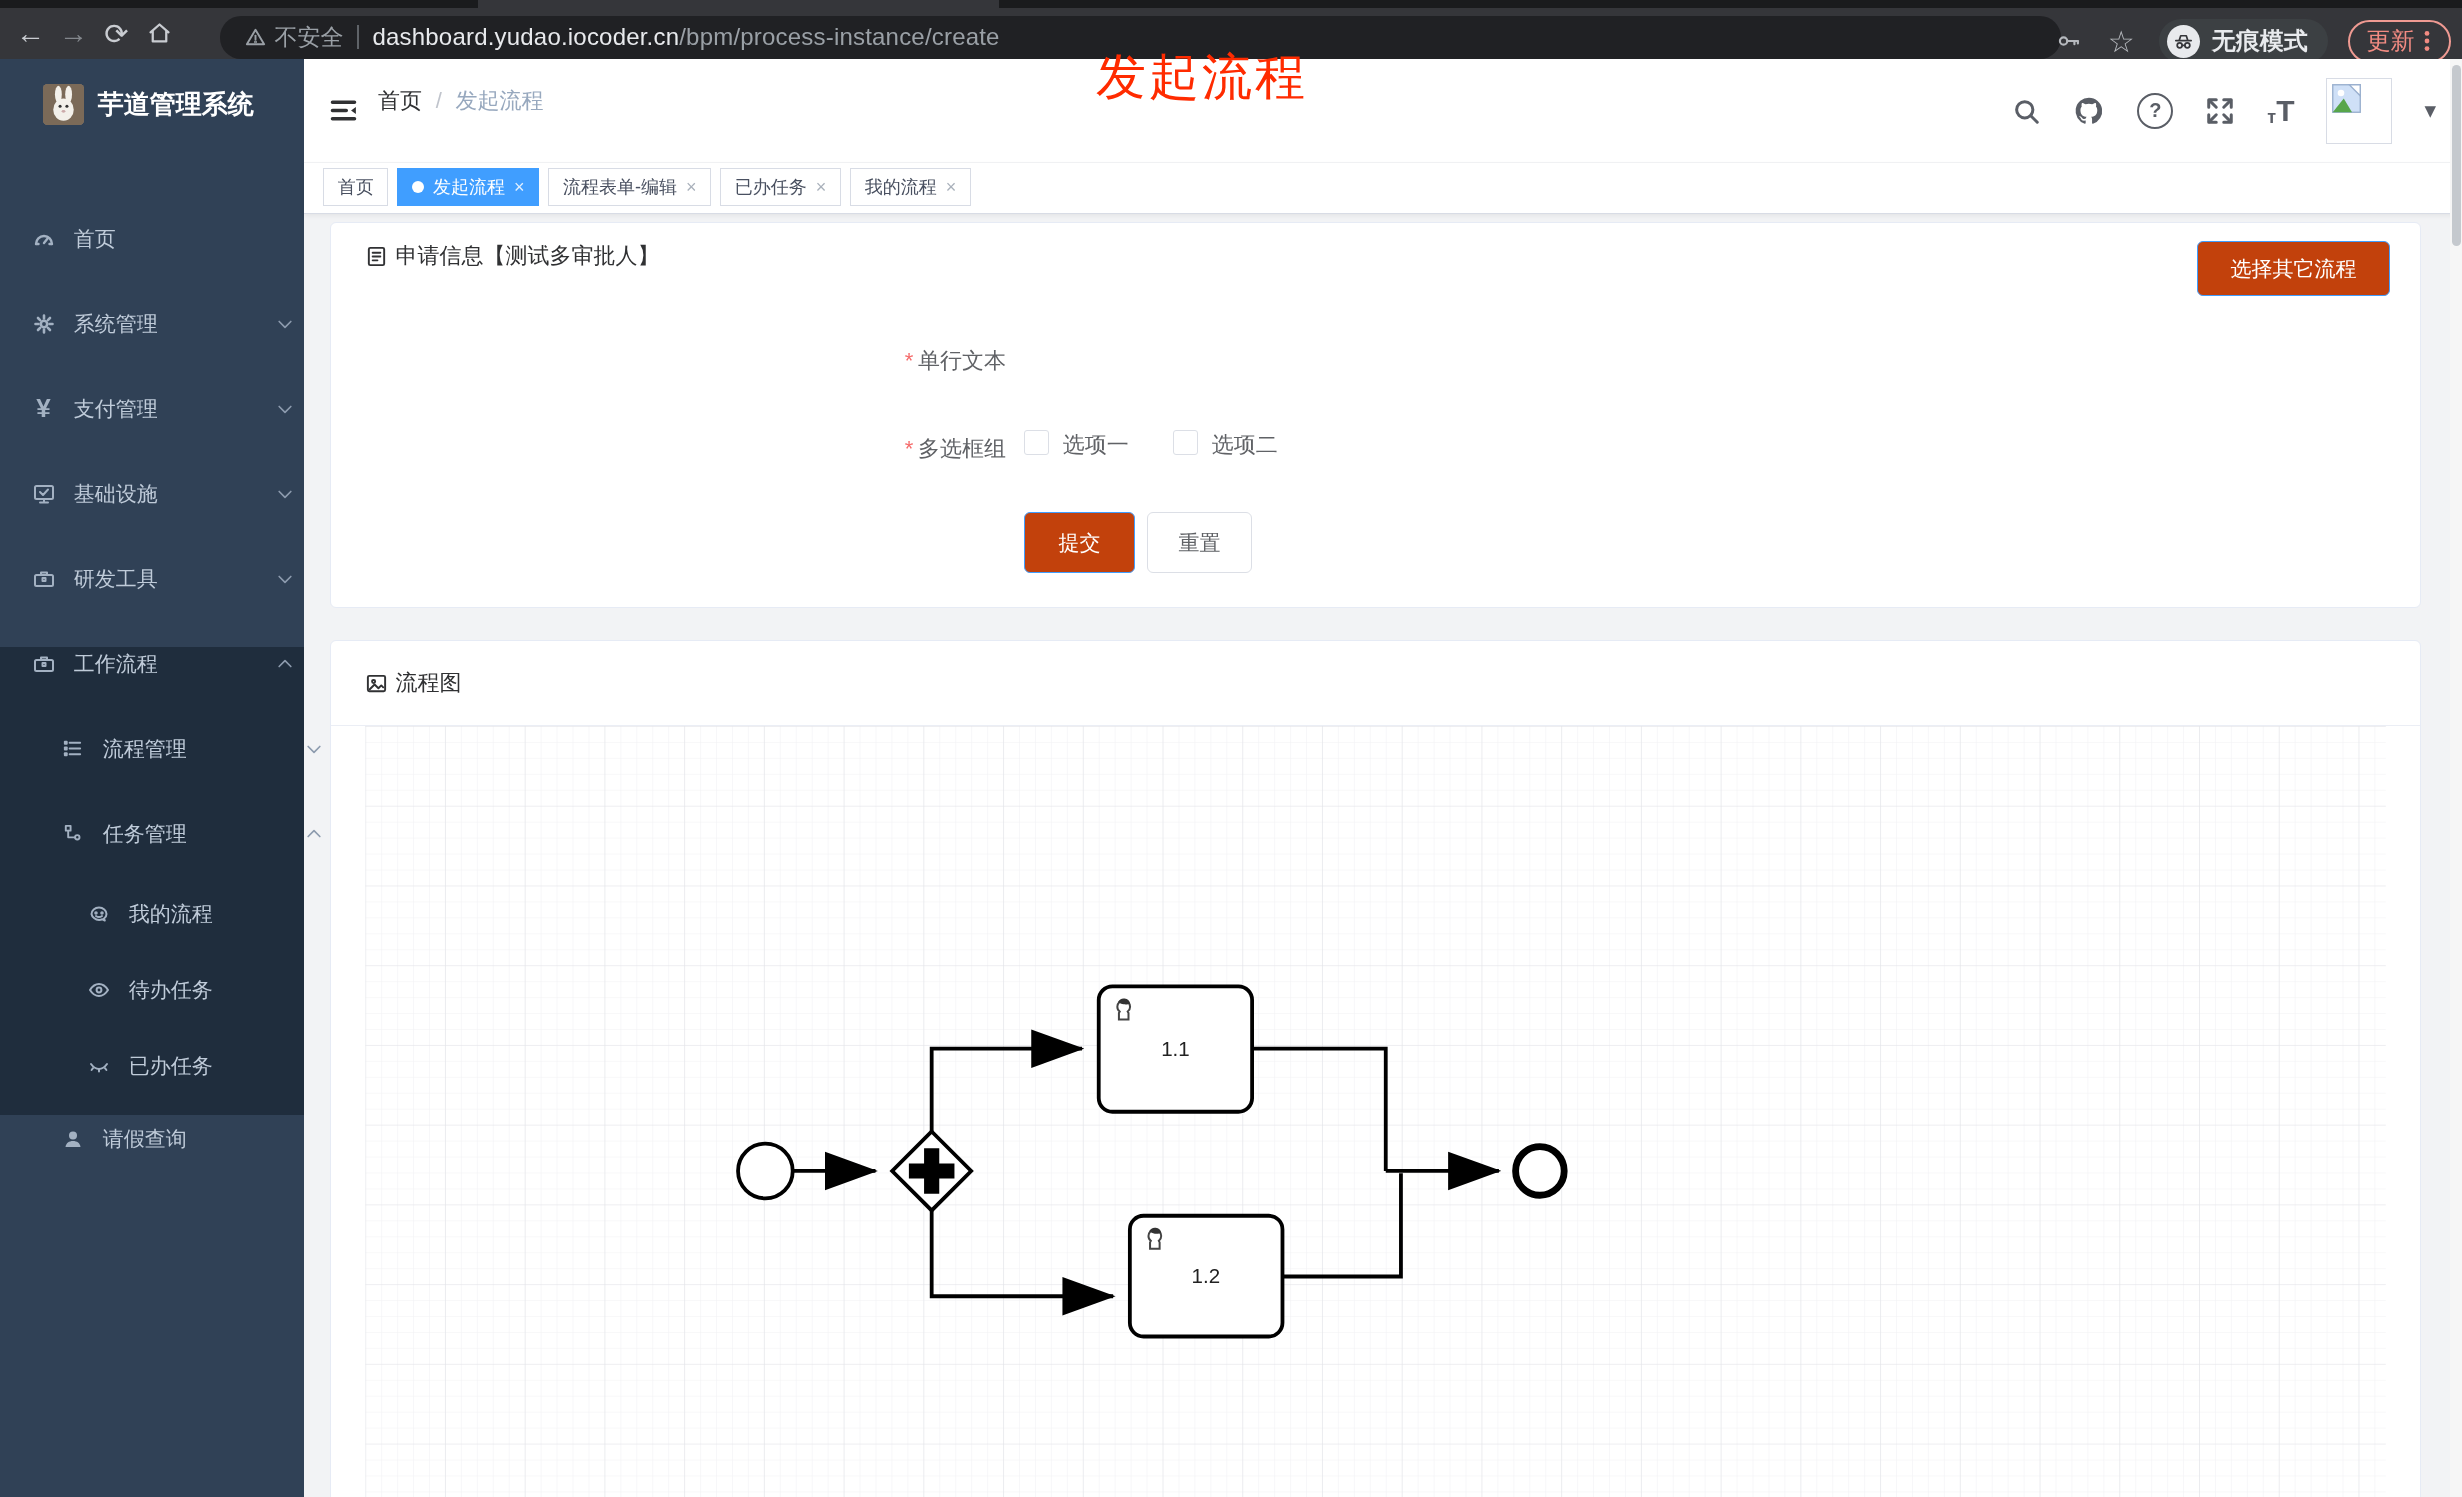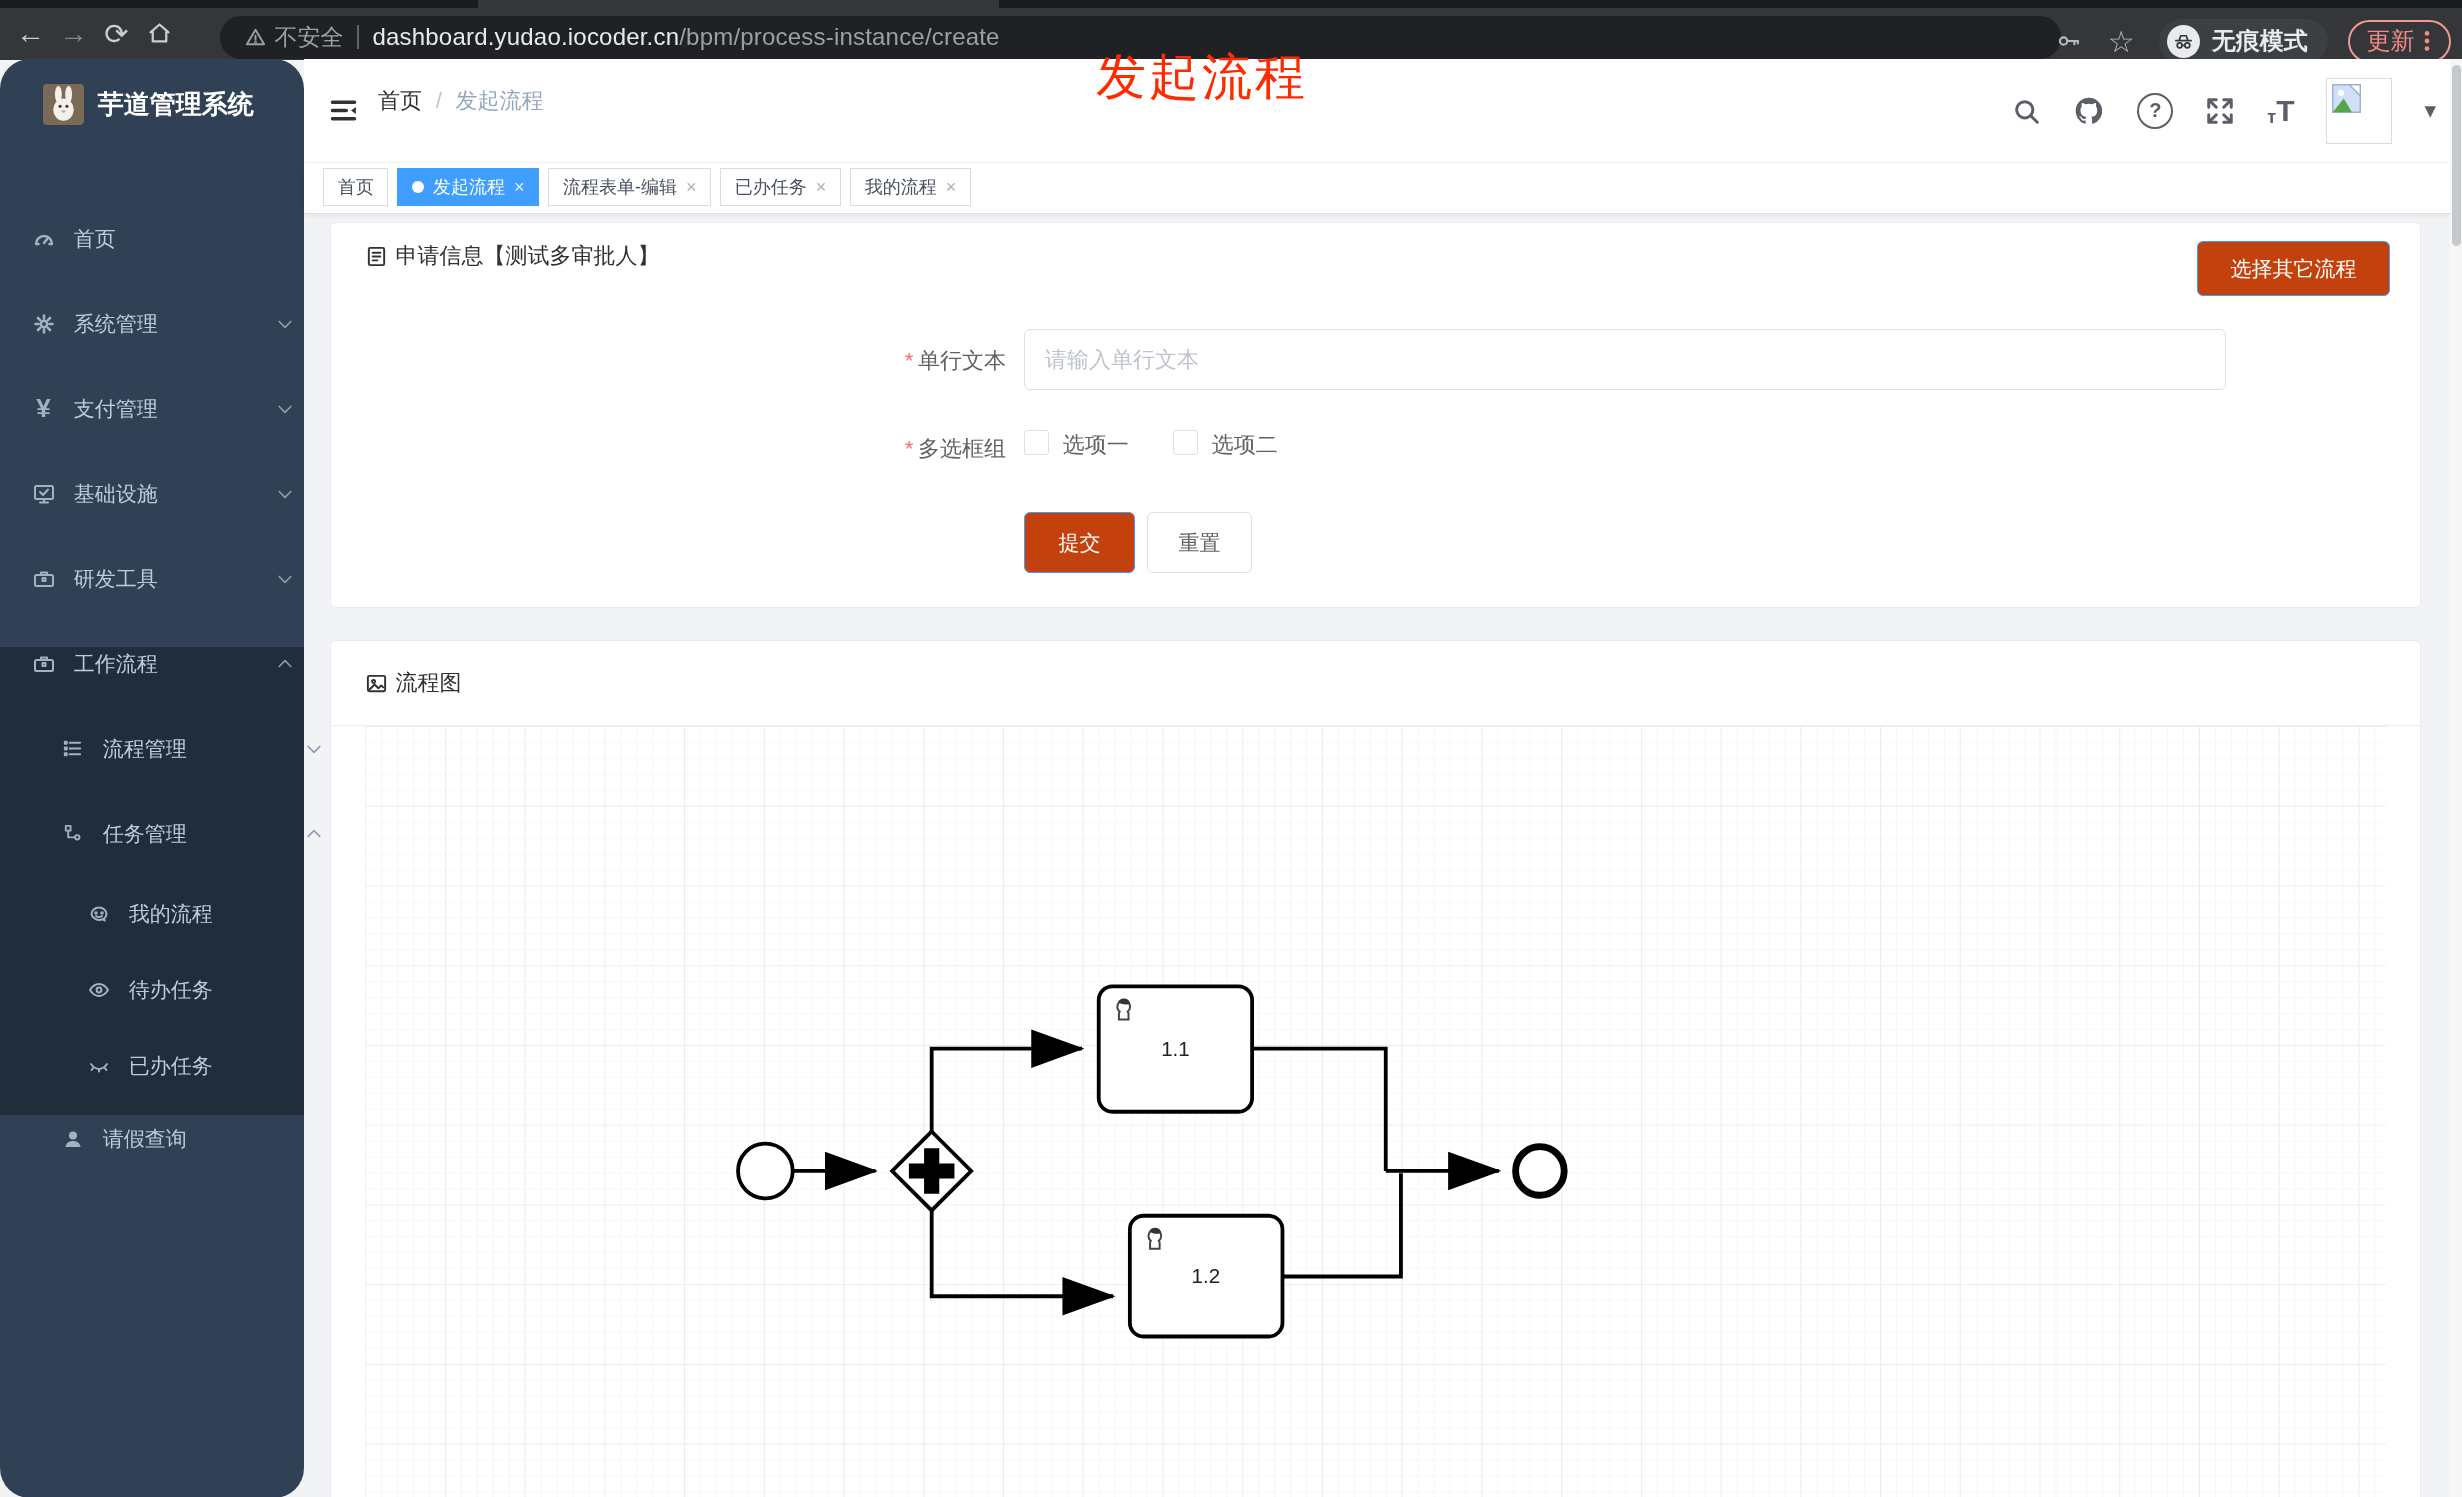--- a/index.html
+++ b/index.html
@@ -26,21 +26,21 @@
   .chrome-right{position:absolute;right:0;top:7.6px;height:52px;display:flex;align-items:center;gap:20px;padding-right:10.6px;}
   .keystar{display:flex;align-items:center;gap:26px;color:#b6b9be;margin-right:4.6px;}
   .incog{display:flex;align-items:center;gap:12px;background:#3c4043;border-radius:26px;height:44px;padding:0 20px 0 7.6px;color:#e8eaed;font-size:24px;font-weight:bold;}
   .incog .cap{width:33px;height:33px;border-radius:50%;background:#e8eaed;color:#35363a;display:flex;align-items:center;justify-content:center;}
   .updatepill{display:flex;align-items:center;gap:3px;border:2.3px solid #ef9a92;border-radius:24px;height:39px;padding:0 12px 0 16.7px;color:#f28b82;font-size:24px;}
 
   
   .annotation{left:1096px;top:44px;font-size:50px;font-weight:500;letter-spacing:3px;z-index:60;}
 
   
-  .sidebar{left:0;top:59px;width:304px;height:1439px;background:#304156;color:#bfcbd9;border-radius:30px;}
+  .sidebar{left:0;top:59px;width:304px;height:1439px;background:#304156;color:#bfcbd9;}
   .logo-row{position:absolute;left:0;top:7.6px;width:304px;height:76px;display:flex;align-items:center;}
   .logo-img{width:41px;height:41px;margin-left:43px;border-radius:4.6px;background:#8a7b6d;overflow:hidden;}
   .logo-title{margin-left:13.7px;color:#fff;font-size:26px;font-weight:bold;}
   .mi{position:absolute;left:0;width:304px;display:flex;align-items:center;font-size:21px;color:#bfcbd9;}
   .mi .icon{color:#a3b1c2;width:27px;display:flex;justify-content:center;}
   .mi .lbl{margin-left:16.7px;}
   .mi .chev{position:absolute;right:39px;color:#8d9bae;}
   .submenu-bg{position:absolute;left:0;top:588px;width:304px;height:468px;background:#1f2d3d;}
 
   
@@ -391,23 +391,20 @@
         <rect x="4" y="3" width="16" height="18" rx="1.5"></rect>
         <path d="M8 8h8M8 12h8M8 16h5"></path>
       </svg>
     <span>申请信息【测试多审批人】</span>
   </div>
   <div class="btn primary choose-btn">选择其它流程</div>
 
   <div class="f-label" style="left:478px;top:123px">
     <span class="req">*</span><span>单行文本</span>
   </div>
-  <div class="input">
-    <input type="text" placeholder="请输入单行文本" value="" style="">
-  </div>
 
   <div class="f-label" style="left:478px;top:211px">
     <span class="req">*</span><span>多选框组</span>
   </div>
   <div class="cbx-item" style="left:693px;top:207px">
     <span class="cbx"></span>
     <span>选项一</span>
   </div>
   <div class="cbx-item" style="left:842px;top:207px">
     <span class="cbx"></span>

